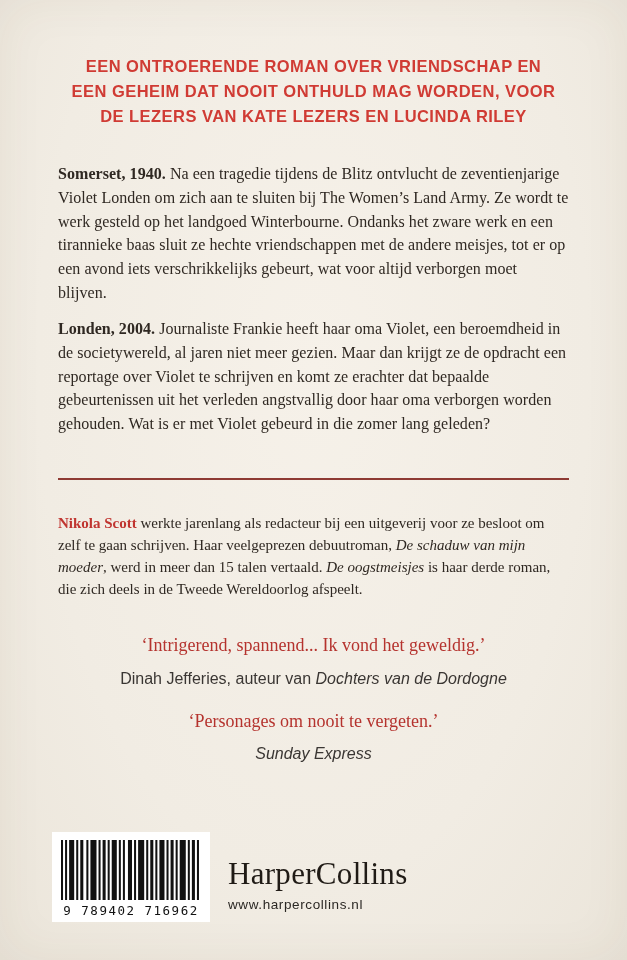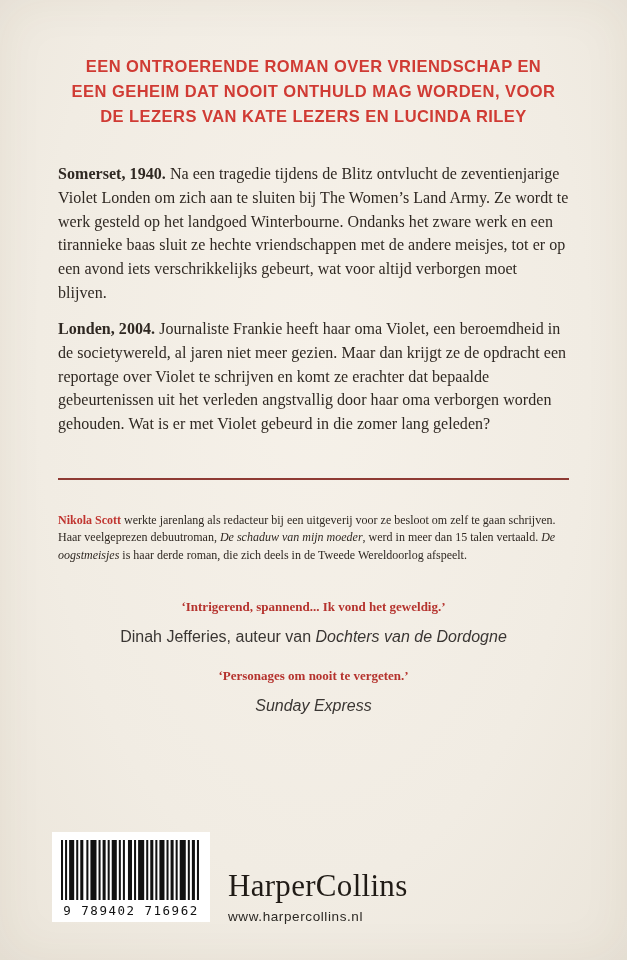--- a/index.html
+++ b/index.html
@@ -33,30 +33,30 @@
   }
   .lead{font-weight:700;}
   .divider{
     border:none;
     height:2px;
     background:#8e3a33;
     margin:42px 0 32px 0;
   }
   .bio{
     margin:0 0 0 0;
-    font-size:12px;
+    font-size:15px;
     line-height:1.48;
   }
   .author-name{font-weight:700;color:#c03530;}
   .quotes{margin-top:34px;text-align:center;}
   .quote-block{margin-bottom:22px;}
   .quote-text{
-    font-weight:700;
+    font-weight:400;
     color:#b5332e;
-    font-size:13px;
+    font-size:18px;
     line-height:1.3;
     margin-bottom:12px;
   }
   .quote-attr{
     font-family:"Liberation Sans", sans-serif;
     font-size:16px;
     color:#3a3633;
     margin-bottom:8px;
   }
   .barcode-box{
@@ -72,21 +72,21 @@
   .barcode-number{
     font-family:"DejaVu Sans Mono", monospace;
     font-size:12.5px;
     letter-spacing:1.5px;
     color:#111111;
     margin-top:3px;
     white-space:nowrap;
   }
   .publisher{
     position:absolute;
-    left:228px;bottom:36px;
+    left:228px;bottom:48px;
     display:flex;flex-direction:column;align-items:flex-start;
   }
   .publisher-name{
     font-family:"Liberation Serif", serif;
     font-size:31px;
     color:#201b16;
     letter-spacing:0.3px;
   }
   .publisher-url{
     font-family:"Liberation Sans", sans-serif;

